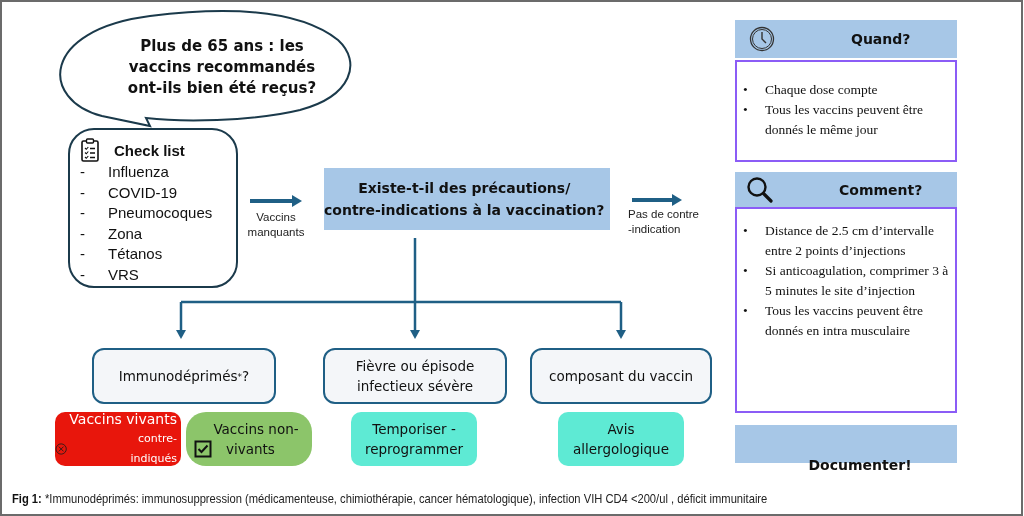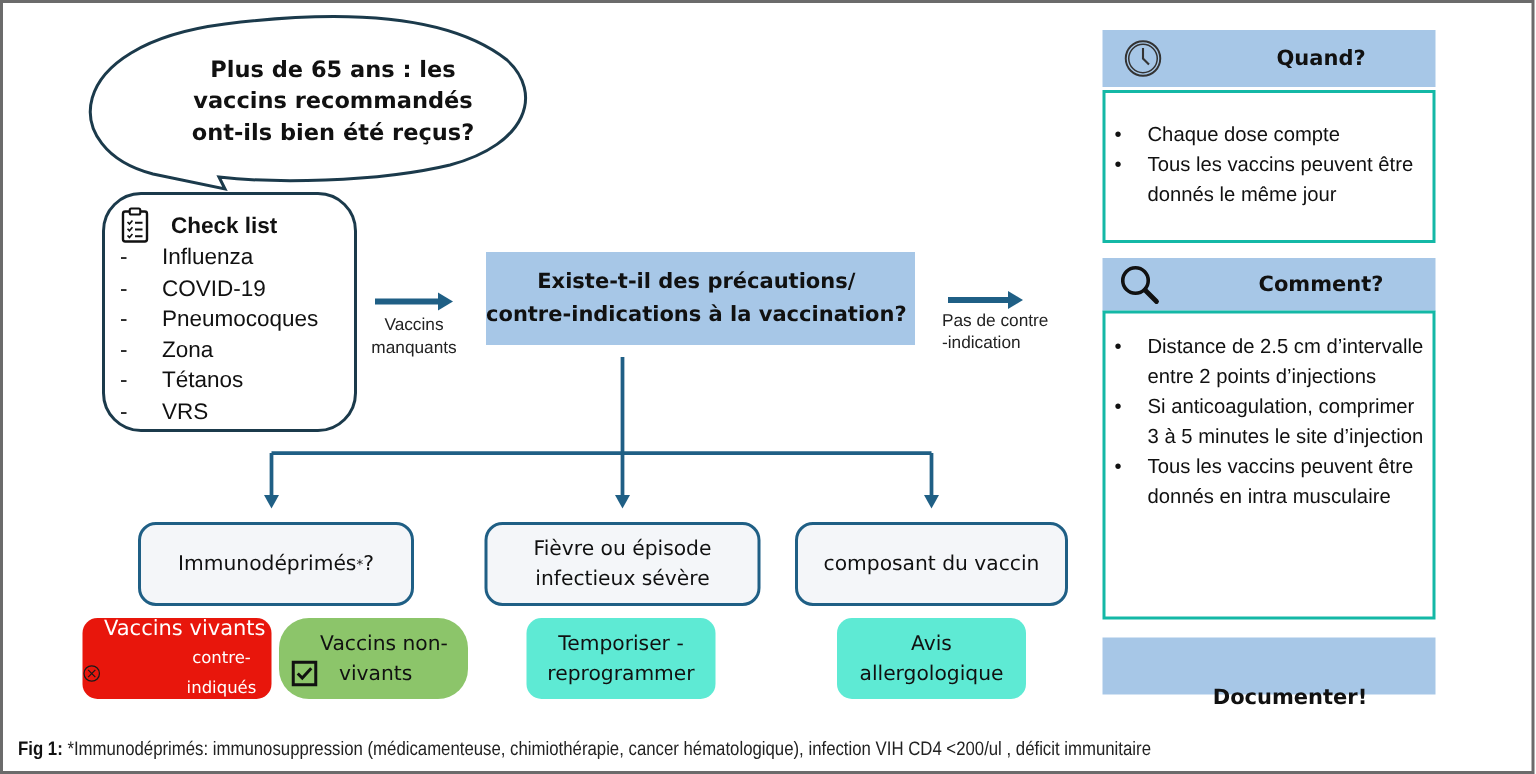--- a/index.html
+++ b/index.html
@@ -11,25 +11,25 @@
   .checklist { left:68px; top:128px; width:170px; height:160px; border:2px solid #1b3a4b; border-radius:26px; background:#fff; }
   .checklist-title { position:absolute; left:44px; top:12px; font-family:Liberation Sans, sans-serif; font-weight:bold; font-size:15px; color:#111; }
   .checklist-icon { position:absolute; left:10px; top:8px; width:20px; height:24px; }
   .checklist ul { position:absolute; left:8px; top:32px; margin:0; padding:0; list-style:none; font-size:15px; line-height:20.5px; color:#111; }
   .checklist li { display:flex; }
   .checklist li .dash { width:28px; display:inline-block; padding-left:2px; }
   .arrow-label { font-size:11.5px; color:#222; text-align:center; line-height:15px; }
   .question { left:324px; top:168px; width:286px; height:62px; background:#a7c7e7; display:flex; align-items:center; justify-content:flex-start; text-align:center; font-family:"DejaVu Sans", sans-serif; font-weight:bold; font-size:14px; line-height:22px; color:#111; }
   .node { background:#f4f6f9; border:2px solid #1f5f85; border-radius:12px; display:flex; align-items:center; justify-content:center; text-align:center; font-family:"DejaVu Sans", sans-serif; font-size:13.5px; line-height:20px; color:#111; }
   .pill { border-radius:10px; display:flex; align-items:center; justify-content:center; text-align:center; font-family:"DejaVu Sans", sans-serif; font-size:13.5px; line-height:20px; color:#111; }
-  .red { background:#e8160c; color:#fff; }
+  .red { background:#e8160c; color:#fff;text-align:right; }
   .green { background:#8cc56a;border-radius:20px; }
   .yellow { background:#5eead4; }
   .side-head { background:#a7c7e7; display:flex; align-items:center; font-family:"DejaVu Sans", sans-serif; font-weight:bold; font-size:14px; color:#111;gap:32px; }
-  .side-box { border:2px solid #14b8a6; background:#fff; font-family:Liberation Sans, sans-serif; font-size:13.5px; line-height:20px; color:#111; }
+  .side-box { border:2px solid #8b5cf6; background:#fff; font-family:Liberation Serif, serif; font-size:13.5px; line-height:20px; color:#111; }
   .side-box ul { margin:0; padding:0; list-style:none; }
   .side-box li { position:relative; padding-left:28px; }
   .side-box li::before { content:"•"; position:absolute; left:6px; top:0; }
   .caption { position:absolute; left:12px; top:491px; font-size:13px; color:#222; white-space:nowrap; font-family:"Liberation Sans", sans-serif; transform:scaleX(0.86); transform-origin:left top; }
   .caption b { font-weight:bold; color:#111; }
 </style>
 </head>
 <body>
 
 <div class="frame"></div>

